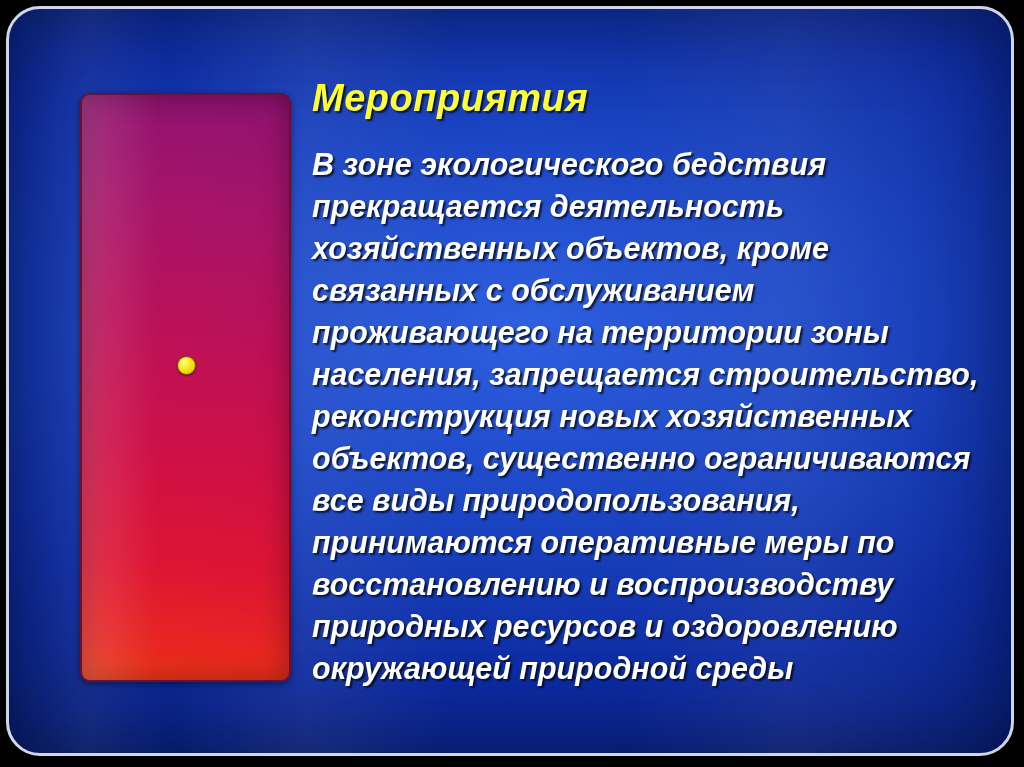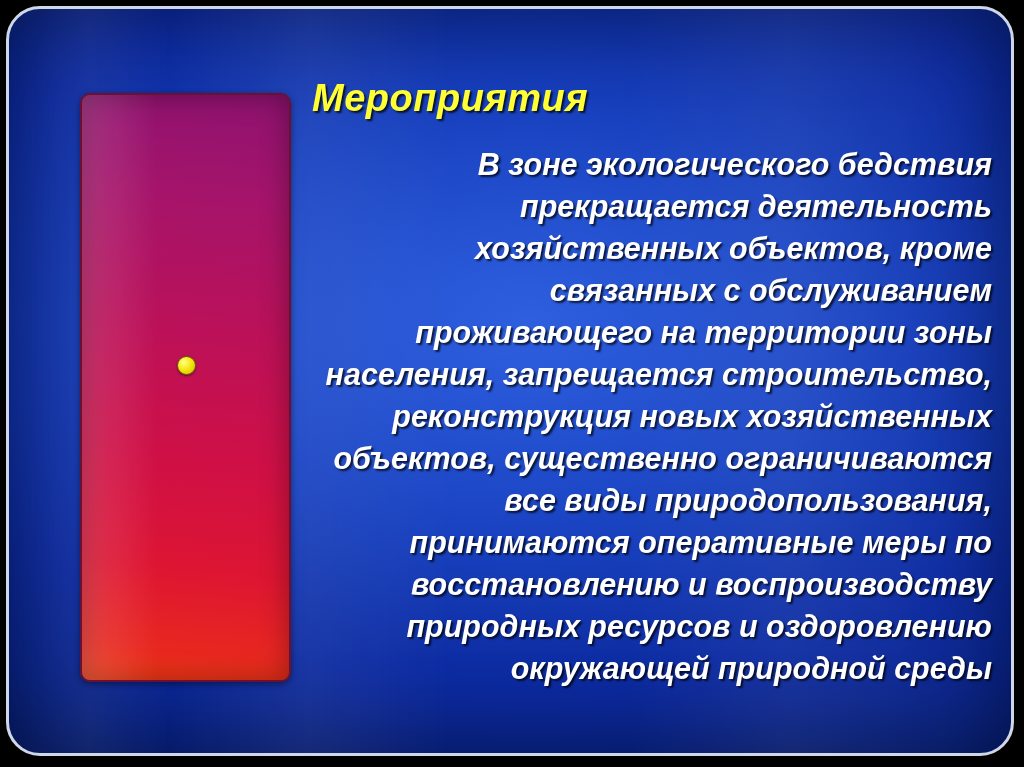--- a/index.html
+++ b/index.html
@@ -118,21 +118,20 @@
     position: absolute;
     left: 303px;
     top: 134px;
     width: 680px;
     font-size: 30.5px;
     line-height: 42px;
     font-weight: bold;
     font-style: italic;
     color: #ffffff;
     text-shadow: 2px 2px 2px rgba(0,0,0,0.72);
-    text-align: right;
   }
   .body-text p {
     margin: 0;
   }
 </style>
 </head>
 <body>
 
 <div class="slide">
   <div class="slide-frame">

